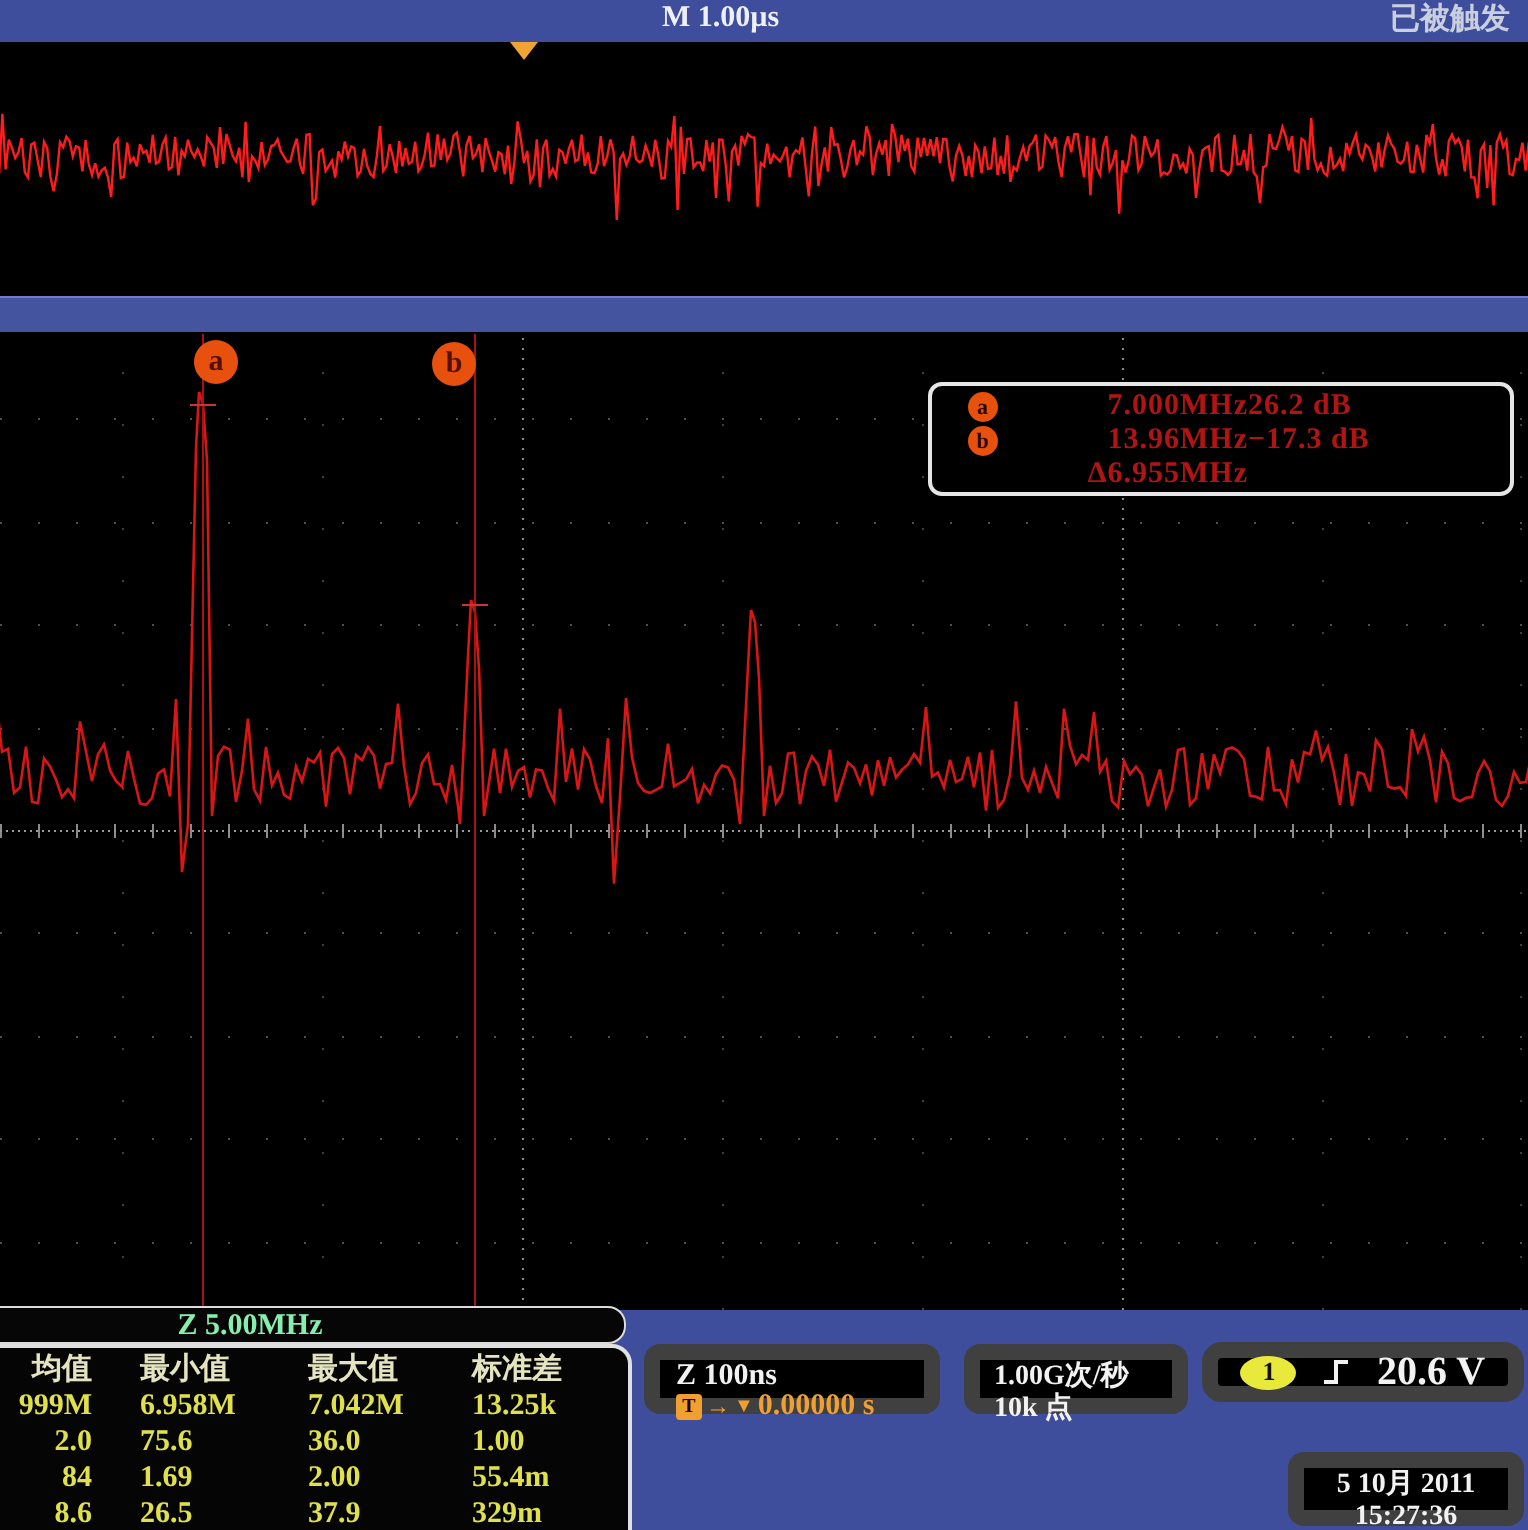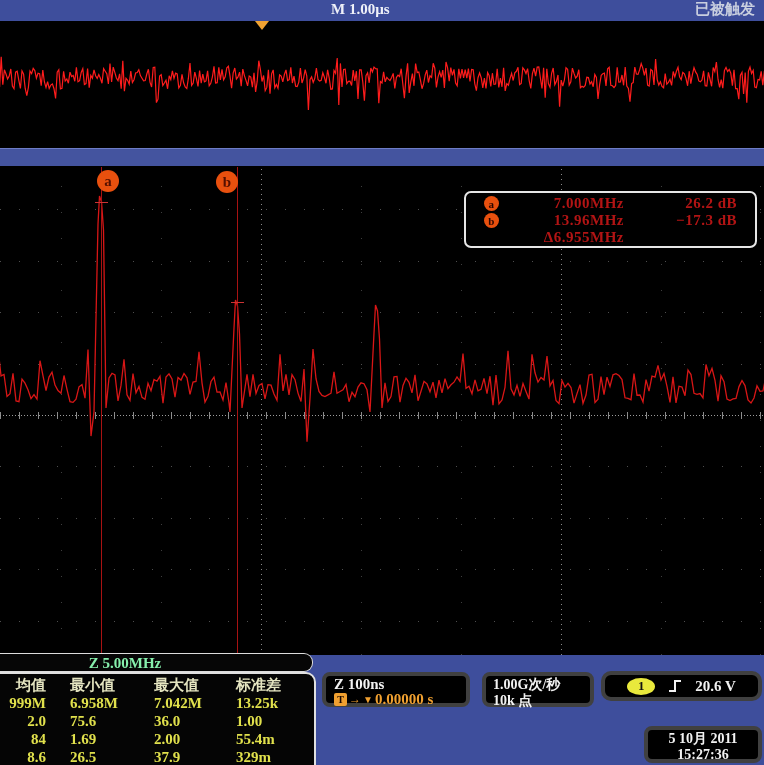--- a/index.html
+++ b/index.html
@@ -44,53 +44,53 @@
 
   
   .readout{position:absolute;left:464px;top:25px;width:293px;height:57px;background:#000;
            border:2px solid #e6e6e6;border-radius:7px;z-index:5;padding-top:2px;box-sizing:border-box;}
   .ro-row{display:grid;grid-template-columns:46px 112px 1fr;height:17px;align-items:center;
           color:#b21414;font-size:15px;font-weight:bold;letter-spacing:.5px;}
   .ro-badge{width:15px;height:15px;border-radius:50%;background:#e8500e;color:#2a0500;
             font-size:11px;font-weight:bold;display:flex;align-items:center;justify-content:center;
             margin-left:18px;}
   .ro-freq{text-align:right;}
-  .ro-level{text-align:right;padding-right:18px;}
+  .ro-level{padding-right:18px;}
 
   
   .bottom{position:absolute;left:0;top:655px;width:764px;height:110px;background:#3e4e9c;z-index:2;}
   .zbar{position:absolute;left:0;top:653px;width:313px;height:19px;background:#060606;
         border:1px solid #dcdcdc;border-left:none;border-radius:0 9px 9px 0;z-index:6;
         text-align:center;box-sizing:border-box;}
   .zbar span{display:inline-block;margin-right:62px;line-height:16px;font-size:15px;
              font-weight:bold;color:#86efac;}
 
   .mtable{position:absolute;left:-6px;top:672px;width:322px;height:96px;background:#050505;
           border:2px solid #e0e0e0;border-radius:0 10px 0 0;z-index:7;box-sizing:border-box;}
   .mt-grid{display:grid;grid-template-columns:50px 84px 82px 86px;padding-top:2px;}
   .mt-grid div{font-size:15px;font-weight:bold;line-height:18px;white-space:nowrap;}
   .mt-c1{text-align:right;}
   .mt-cn{padding-left:24px;}
   .mt-head{color:#e4e4c0;}
   .mt-val{color:#e0e04c;}
 
-  .wbox{position:absolute;background:#000;border:4px solid #404040;border-radius:8px;
+  .wbox{position:absolute;background:#000;border:8px solid #404040;border-radius:8px;
         box-sizing:border-box;z-index:7;color:#f2f2f2;font-weight:bold;}
   .zoombox{left:322px;top:672px;width:148px;height:35px;padding:1px 8px;}
   .zb-l1{font-size:15px;line-height:15px;}
   .zb-l2{display:flex;align-items:center;gap:2px;color:#f0a030;font-size:15px;line-height:15px;}
   .t-ico{width:13px;height:13px;background:#f0a030;color:#1a0800;border-radius:2px;
          font-size:10px;line-height:13px;text-align:center;font-weight:bold;}
   .zb-arrow{font-size:12px;} .zb-marker{font-size:10px;}
   .acqbox{left:482px;top:672px;width:112px;height:35px;padding:1px 7px;font-size:14px;line-height:16px;}
   .chbox{left:601px;top:671px;width:161px;height:30px;border-radius:10px;display:flex;
          align-items:center;justify-content:center;gap:12px;}
   .ch-badge{width:28px;height:17px;background:#e9e93c;color:#111;border-radius:50%;
             font-size:13px;font-weight:bold;display:flex;align-items:center;justify-content:center;}
-  .ch-scale{font-size:15px;}
+  .ch-scale{font-size:20px;}
   .datebox{left:644px;top:726px;width:118px;height:37px;border-radius:8px;padding:1px 4px;
            font-size:14px;line-height:16px;text-align:center;}
 </style>
 </head>
 <body>
 
 <div class="screen">
 
   <div class="topbar">
     <span class="tb-timebase">M 1.00µs</span>

